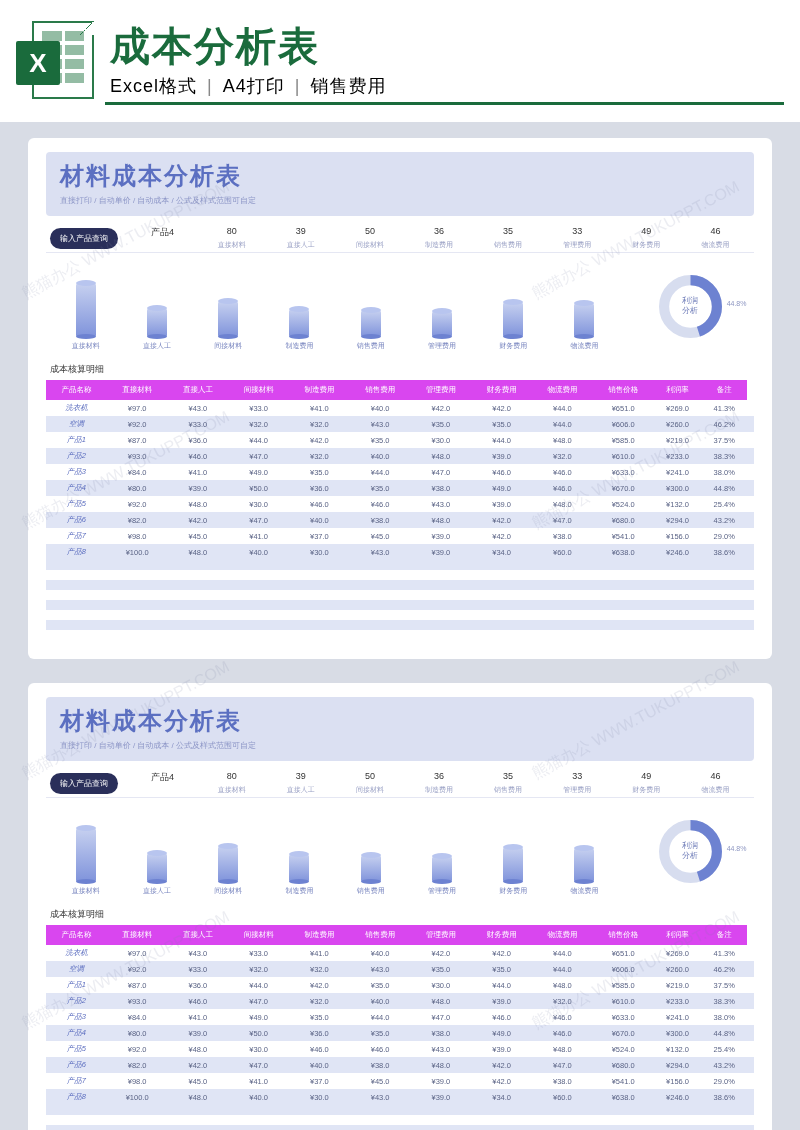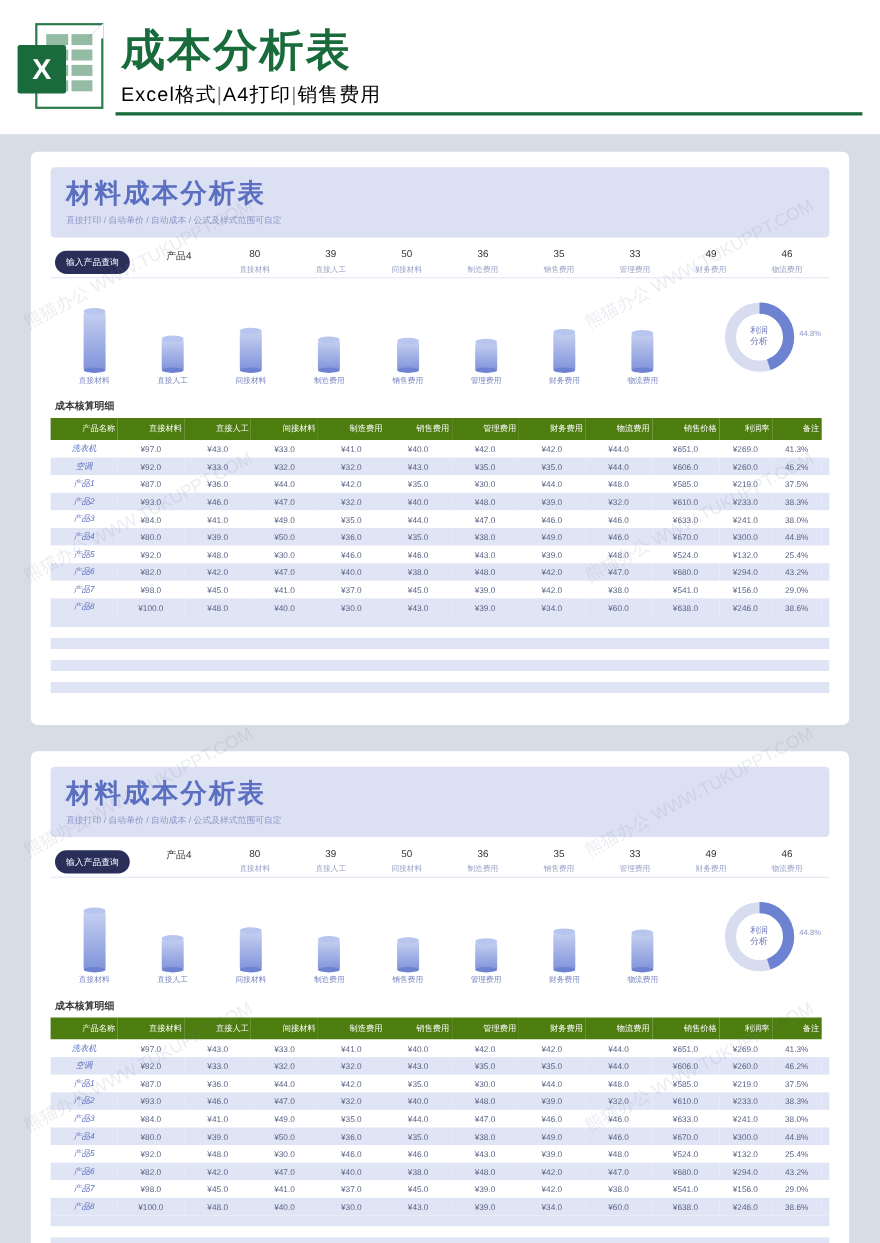--- a/index.html
+++ b/index.html
@@ -8,21 +8,21 @@
   
   .top-banner { height:122px; background:#fff; display:flex; align-items:center; padding:10px 16px; }
   .excel-ico { width:82px; height:92px; position:relative; margin-right:12px; flex-shrink:0; }
   .sheet { position:absolute; left:16px; top:6px; width:62px; height:78px; background:#fff; border:2px solid #2a7a4a; }
   .sheet::before { content:""; position:absolute; top:-2px; right:-2px; width:14px; height:14px; background:linear-gradient(135deg,transparent 48%,#2a7a4a 50%,#fff 50%); }
   .cell-lines { position:absolute; inset:8px; display:grid; grid-template-columns:1fr 1fr; grid-auto-rows:10px; gap:4px 3px; }
   .cell-lines span { background:#2a7a4a; opacity:.5; }
   .x-badge { position:absolute; left:0; top:26px; width:44px; height:44px; background:#1a6b3c; color:#fff; display:flex; align-items:center; justify-content:center; font:bold 26px/1 Arial; border-radius:2px; }
   .banner-txt { flex:1; }
   .banner-title { font-size:40px; font-weight:700; color:#1a6b3c; letter-spacing:2px; line-height:1.1; margin-bottom:6px; }
-  .banner-sub { font-size:18px; color:#000; letter-spacing:1px; display:flex; align-items:center; }
+  .banner-sub { font-size:18px; color:#000; letter-spacing:1px; display:flex; gap:10px; align-items:center; }
   .banner-sub .div { color:#888; }
   .underline { position:absolute; left:105px; right:16px; top:102px; height:3px; background:#1a6b3c; }
 
   
   .stage { padding:16px 28px 0; display:flex; flex-direction:column; gap:24px; }
   .sheet-panel { background:#fff; border-radius:6px; overflow:hidden; }
   .panel-inner { padding:14px 18px 29px; }
 
   .doc-head { background:#dbe0f2; border-radius:4px; padding:8px 14px 10px; margin-bottom:10px; }
   .doc-title { color:#5b6fc1; font-size:24px; font-weight:700; letter-spacing:2px; }
@@ -45,23 +45,23 @@
   .cyl .top { position:absolute; top:-3px; left:0; width:100%; height:6px; background:#b8c5ef; border-radius:50%; }
   .cyl .bot { position:absolute; bottom:-2px; left:0; width:100%; height:5px; background:#6d82d1; border-radius:50%; }
   .bar-lbl { font-size:7px; color:#7885bf; white-space:nowrap; }
   .donut-wrap { width:120px; display:flex; flex-direction:column; align-items:center; justify-content:center; height:90px; }
   .donut { width:65px; height:65px; position:relative; }
   .donut svg { width:100%; height:100%; transform:rotate(-90deg); }
   .donut-center { position:absolute; inset:0; display:flex; flex-direction:column; align-items:center; justify-content:center; font-size:8px; color:#6a78b6; line-height:1.2; }
   .donut-side { position:absolute; right:-24px; top:26px; font-size:7px; color:#8e97c2; }
 
   
-  .sect-title { font-size:9px; font-weight:700; color:#333; margin:4px 0 4px 4px; }
+  .sect-title { font-size:9px; font-weight:400; color:#333; margin:4px 0 4px 4px; }
   .cost-table { width:100%; border-collapse:collapse; font-size:7.5px; }
-  .cost-table th { background:#4d7c0f; color:#fff; padding:5px 2px; font-weight:500; text-align:right; }
+  .cost-table th { background:#d946ef; color:#fff; padding:5px 2px; font-weight:500; text-align:center; }
   .cost-table td { padding:3px 2px; text-align:center; color:#5a6385; }
   .cost-table td:first-child { color:#5a6cbf;font-style:italic; }
   .cost-table tbody tr:nth-child(odd) td { background:#fff; }
   .cost-table tbody tr:nth-child(even) td { background:#e0e5f5; }
   .empty-rows { }
   .empty-rows div { height:10px; }
   .empty-rows div:nth-child(odd) { background:#e0e5f5; }
   .empty-rows div:nth-child(even) { background:#fff; }
 
   

